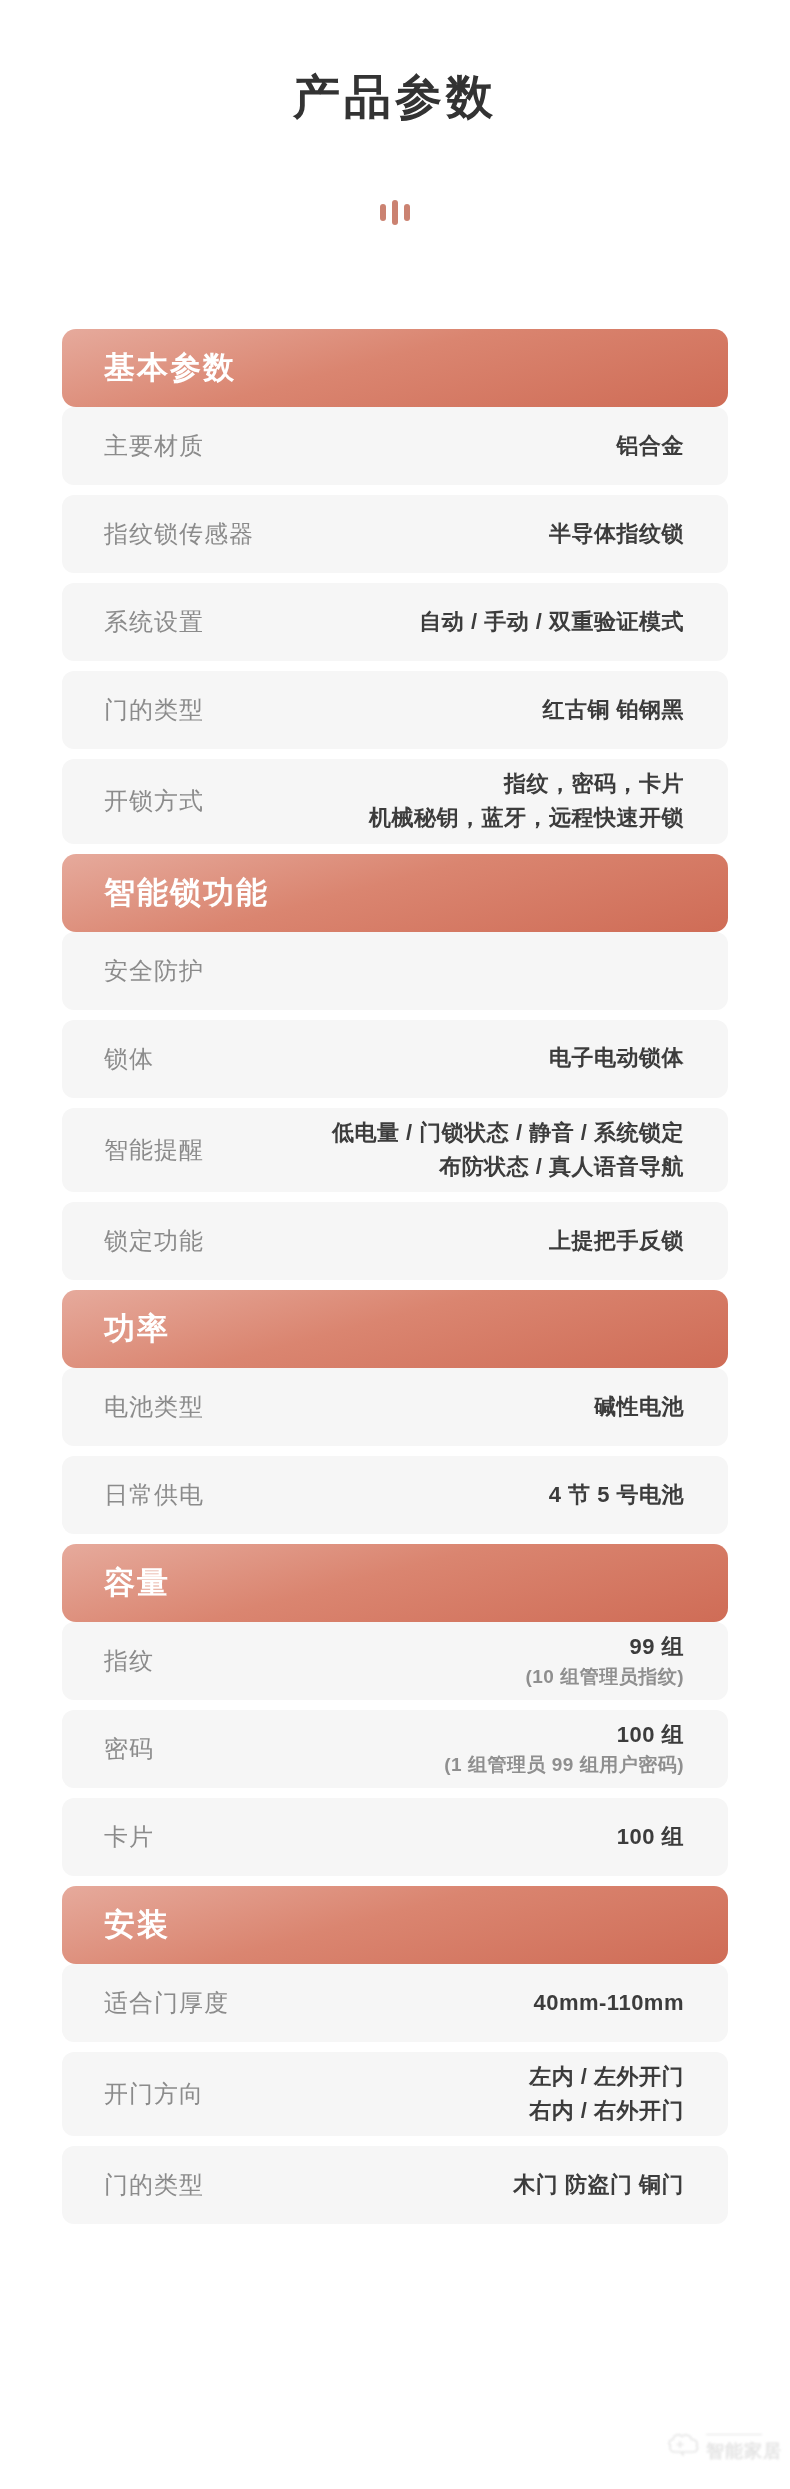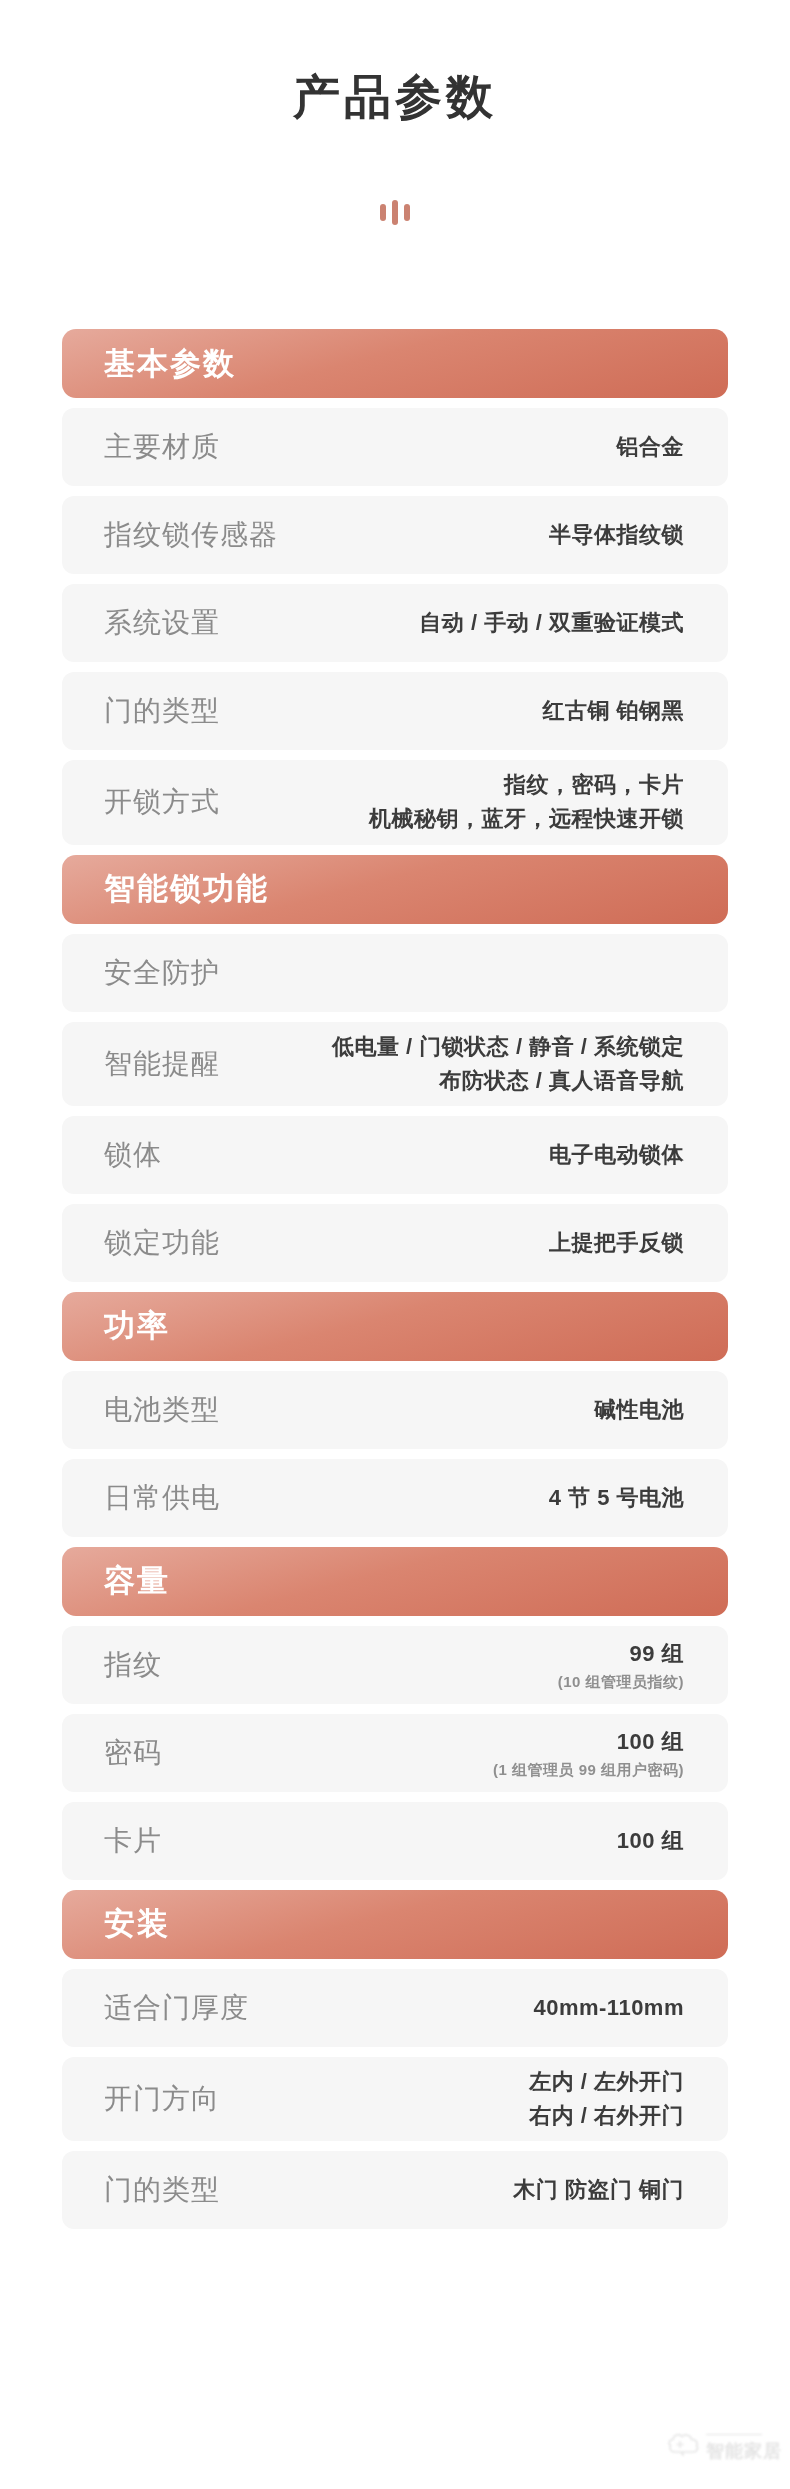--- a/index.html
+++ b/index.html
@@ -42,63 +42,62 @@
   .deco .bar.side { height: 17px; }
   .deco .bar.mid  { height: 25px; }
 
   .sections {
     width: 666px;
     margin: 104px auto 0 auto;
   }
   .section + .section { margin-top: 4px; }
 
   .section-header {
-    height: 69px;
+    height: 78px;
     border-radius: 14px;
     background: linear-gradient(165deg, #e6aa9c 0%, #da8570 45%, #cf6c56 100%);
     display: flex;
     align-items: center;
     padding-left: 42px;
     box-sizing: border-box;
-    margin-bottom: 10px;
   }
   .section-title {
     color: #ffffff;
     font-size: 31px;
     font-weight: 800;
     letter-spacing: 2px;
   }
   .row {
     background: #f6f6f6;
     border-radius: 12px;
     min-height: 78px;
     box-sizing: border-box;
     display: flex;
     justify-content: space-between;
     align-items: center;
     padding: 8px 44px 8px 42px;
     margin-bottom: 10px;
   }
   .row-label {
-    font-size: 28px;
+    font-size: 24px;
     color: #8b8b8b;
     font-weight: 400;
     white-space: nowrap;
     letter-spacing: 1px;
   }
   .row-value {
     text-align: right;
     color: #3c3c3c;
     font-size: 22px;
     font-weight: 700;
     line-height: 1.55;
     letter-spacing: 0.5px;
   }
   .value-note {
-    font-size: 15px;
+    font-size: 19px;
     color: #8f8f8f;
     font-weight: 600;
     line-height: 1.4;
   }
 
   .watermark {
     position: absolute;
     right: 8px;
     bottom: 26px;
     display: flex;
@@ -182,31 +181,31 @@
   <section class="section">
     <div class="section-header">
       <span class="section-title">智能锁功能</span>
     </div>
     <div class="rows">
   <div class="row">
     <div class="row-label">安全防护</div>
   </div>
 
   <div class="row">
+    <div class="row-label">锁体</div>
+    <div class="row-value">
+              <div class="value-line">电子电动锁体</div>
+            </div>
+  </div>
+
+  <div class="row">
     <div class="row-label">智能提醒</div>
     <div class="row-value">
               <div class="value-line">低电量 / 门锁状态 / 静音 / 系统锁定</div>
               <div class="value-line">布防状态 / 真人语音导航</div>
-            </div>
-  </div>
-
-  <div class="row">
-    <div class="row-label">锁体</div>
-    <div class="row-value">
-              <div class="value-line">电子电动锁体</div>
             </div>
   </div>
 
 
   <div class="row">
     <div class="row-label">锁定功能</div>
     <div class="row-value">
               <div class="value-line">上提把手反锁</div>
             </div>
   </div>

